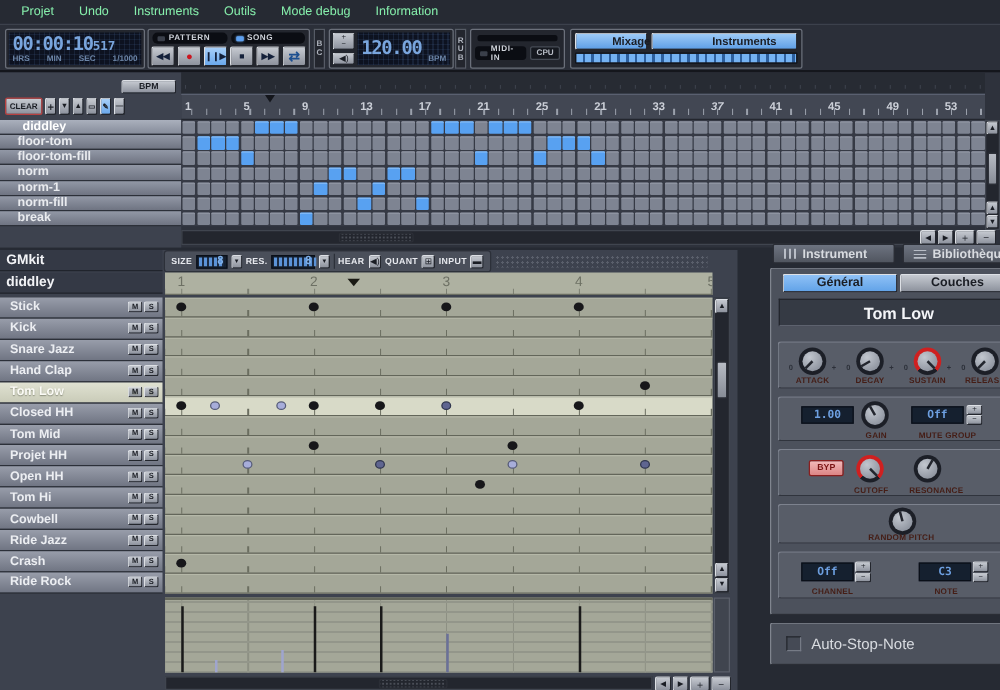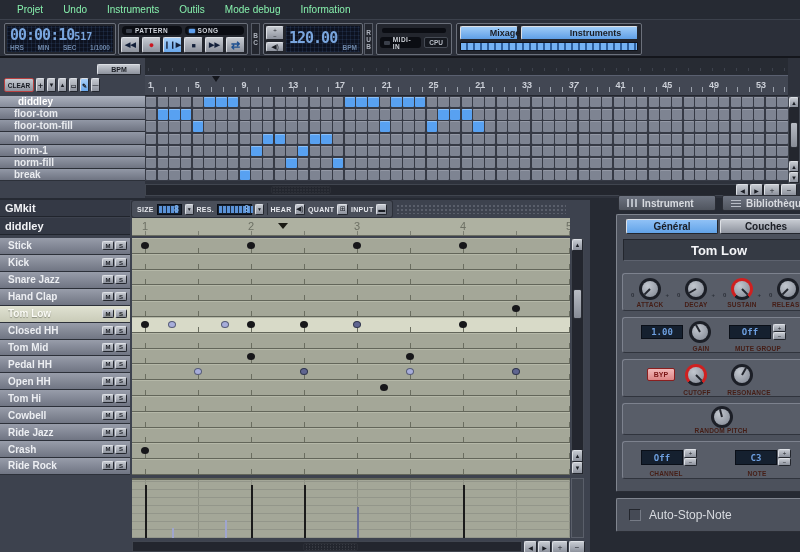--- a/index.html
+++ b/index.html
@@ -862,21 +862,21 @@
           <span class="nm">Closed HH</span>
           <div class="btn ms-btn">M</div>
           <div class="btn ms-btn">S</div>
         </div>
         <div class="instr-row">
           <span class="nm">Tom Mid</span>
           <div class="btn ms-btn">M</div>
           <div class="btn ms-btn">S</div>
         </div>
         <div class="instr-row">
-          <span class="nm">Pedal HH</span>
+          <span class="nm">Projet HH</span>
           <div class="btn ms-btn">M</div>
           <div class="btn ms-btn">S</div>
         </div>
         <div class="instr-row">
           <span class="nm">Open HH</span>
           <div class="btn ms-btn">M</div>
           <div class="btn ms-btn">S</div>
         </div>
         <div class="instr-row">
           <span class="nm">Tom Hi</span>

